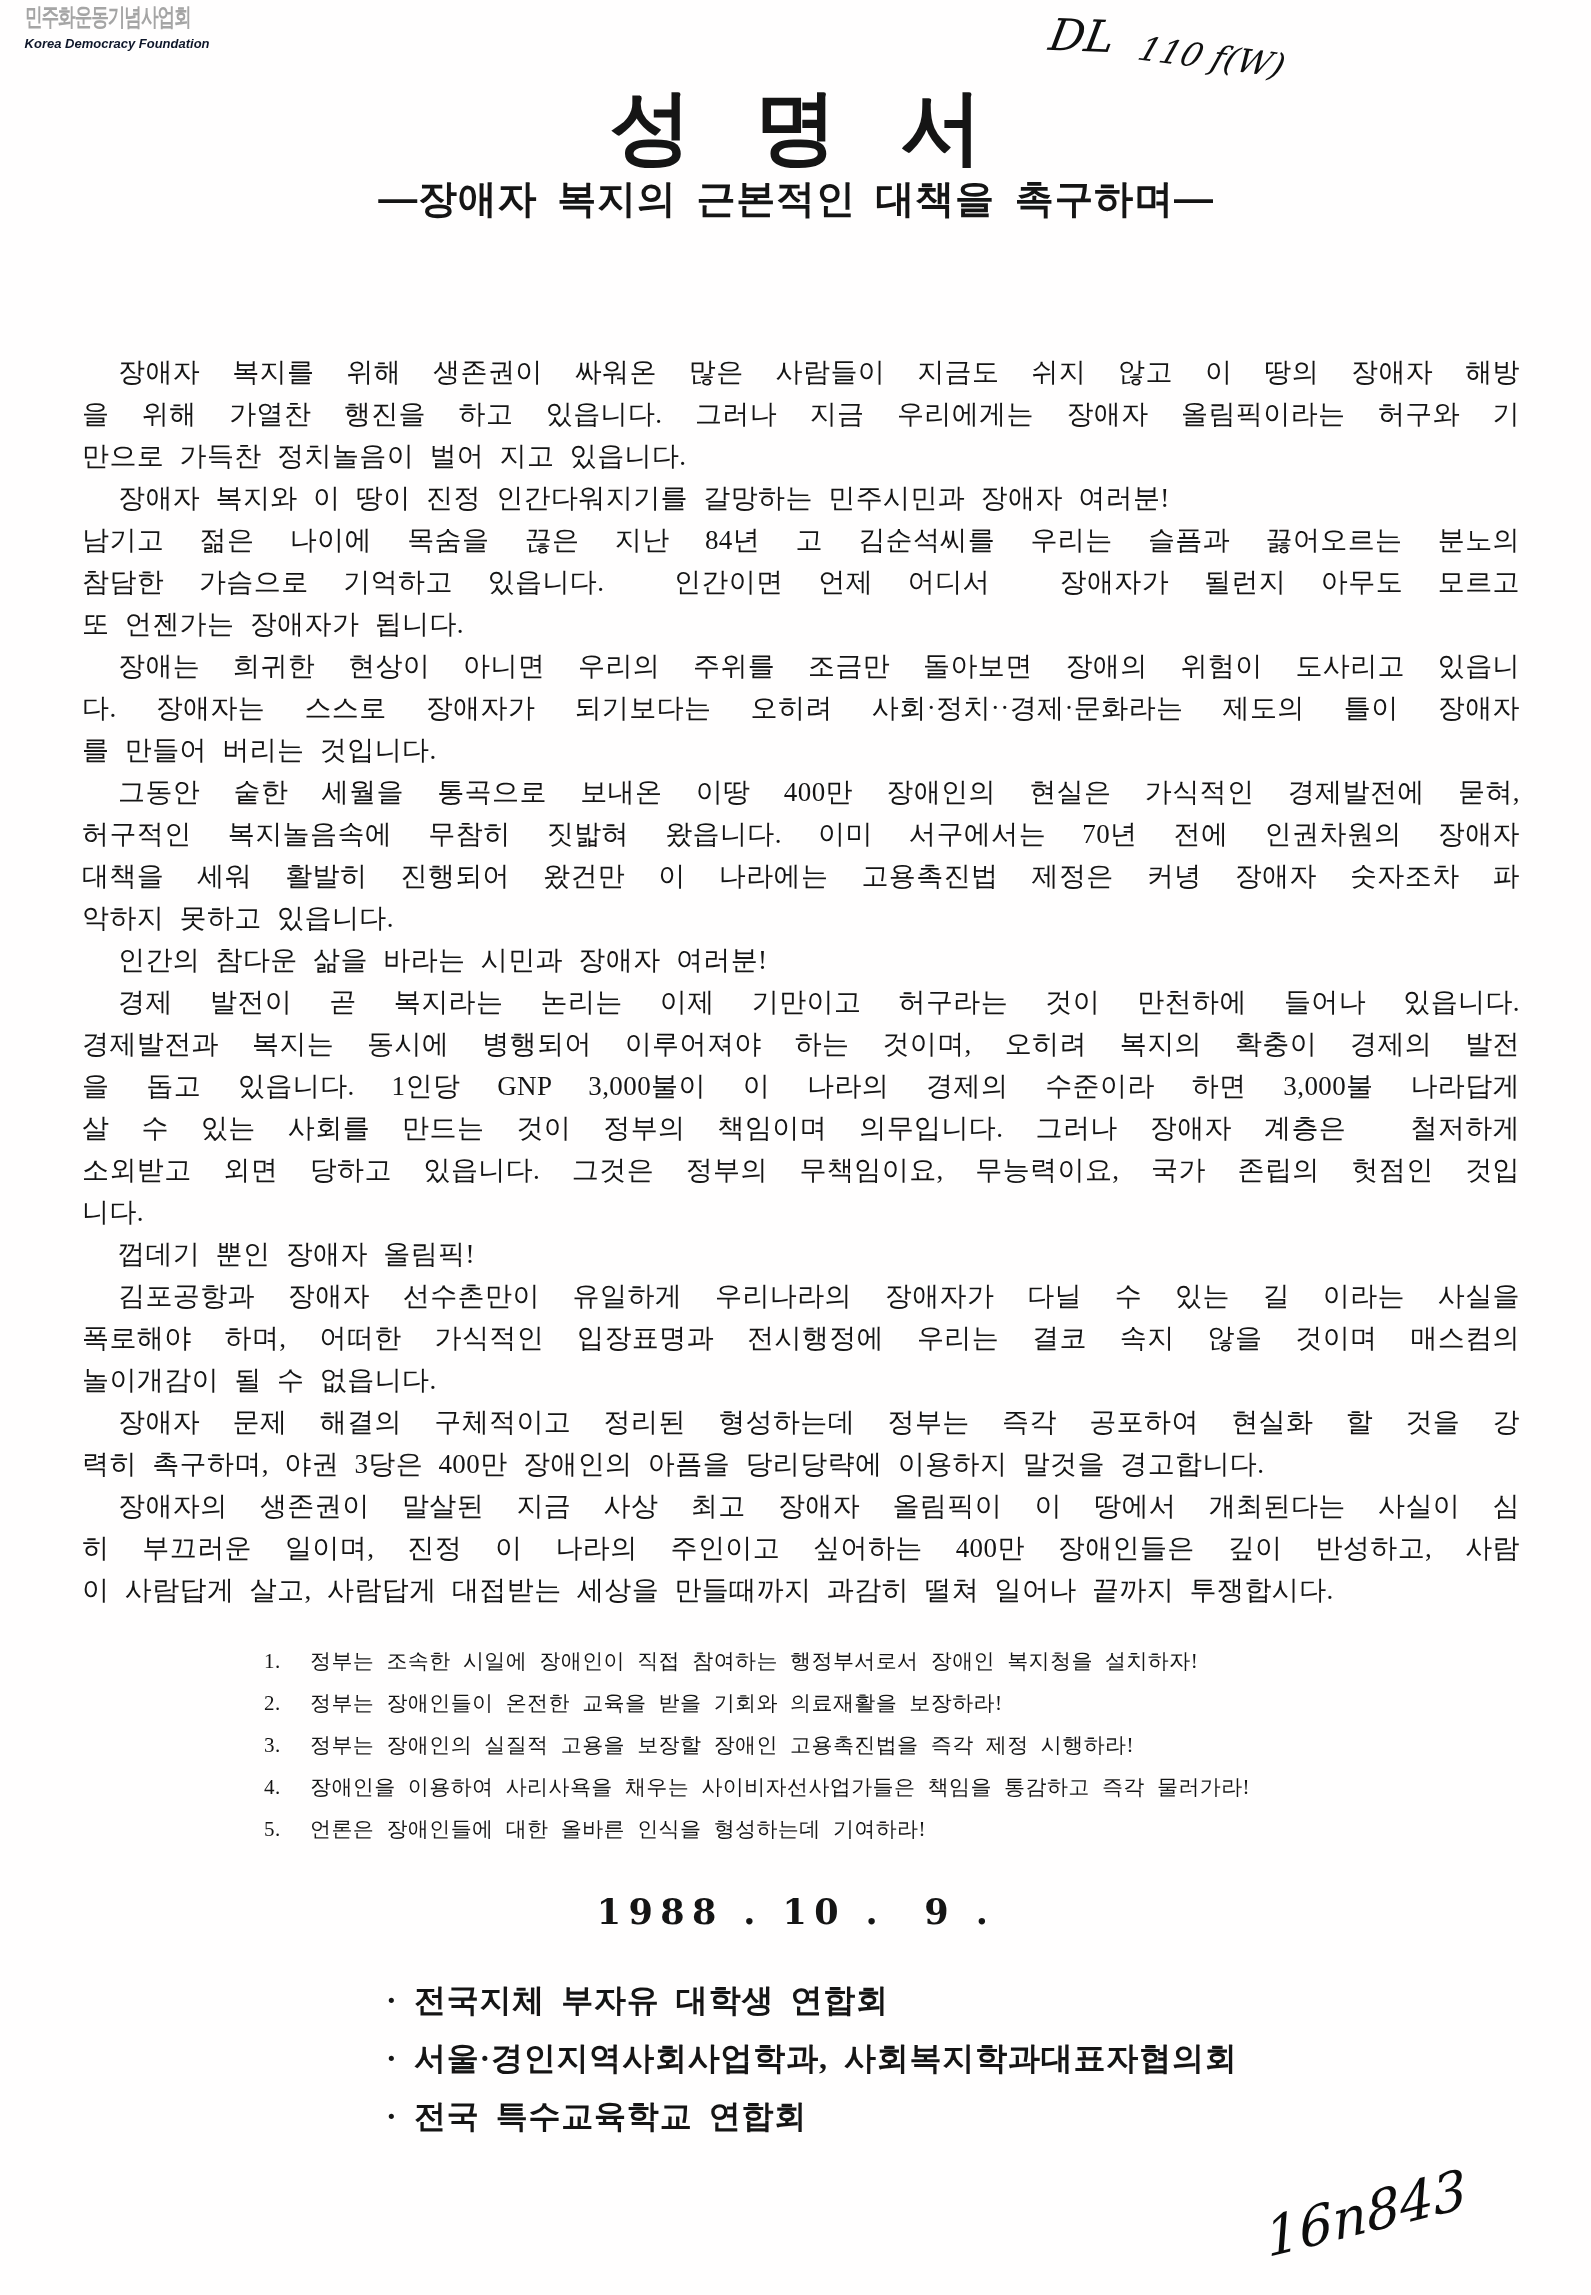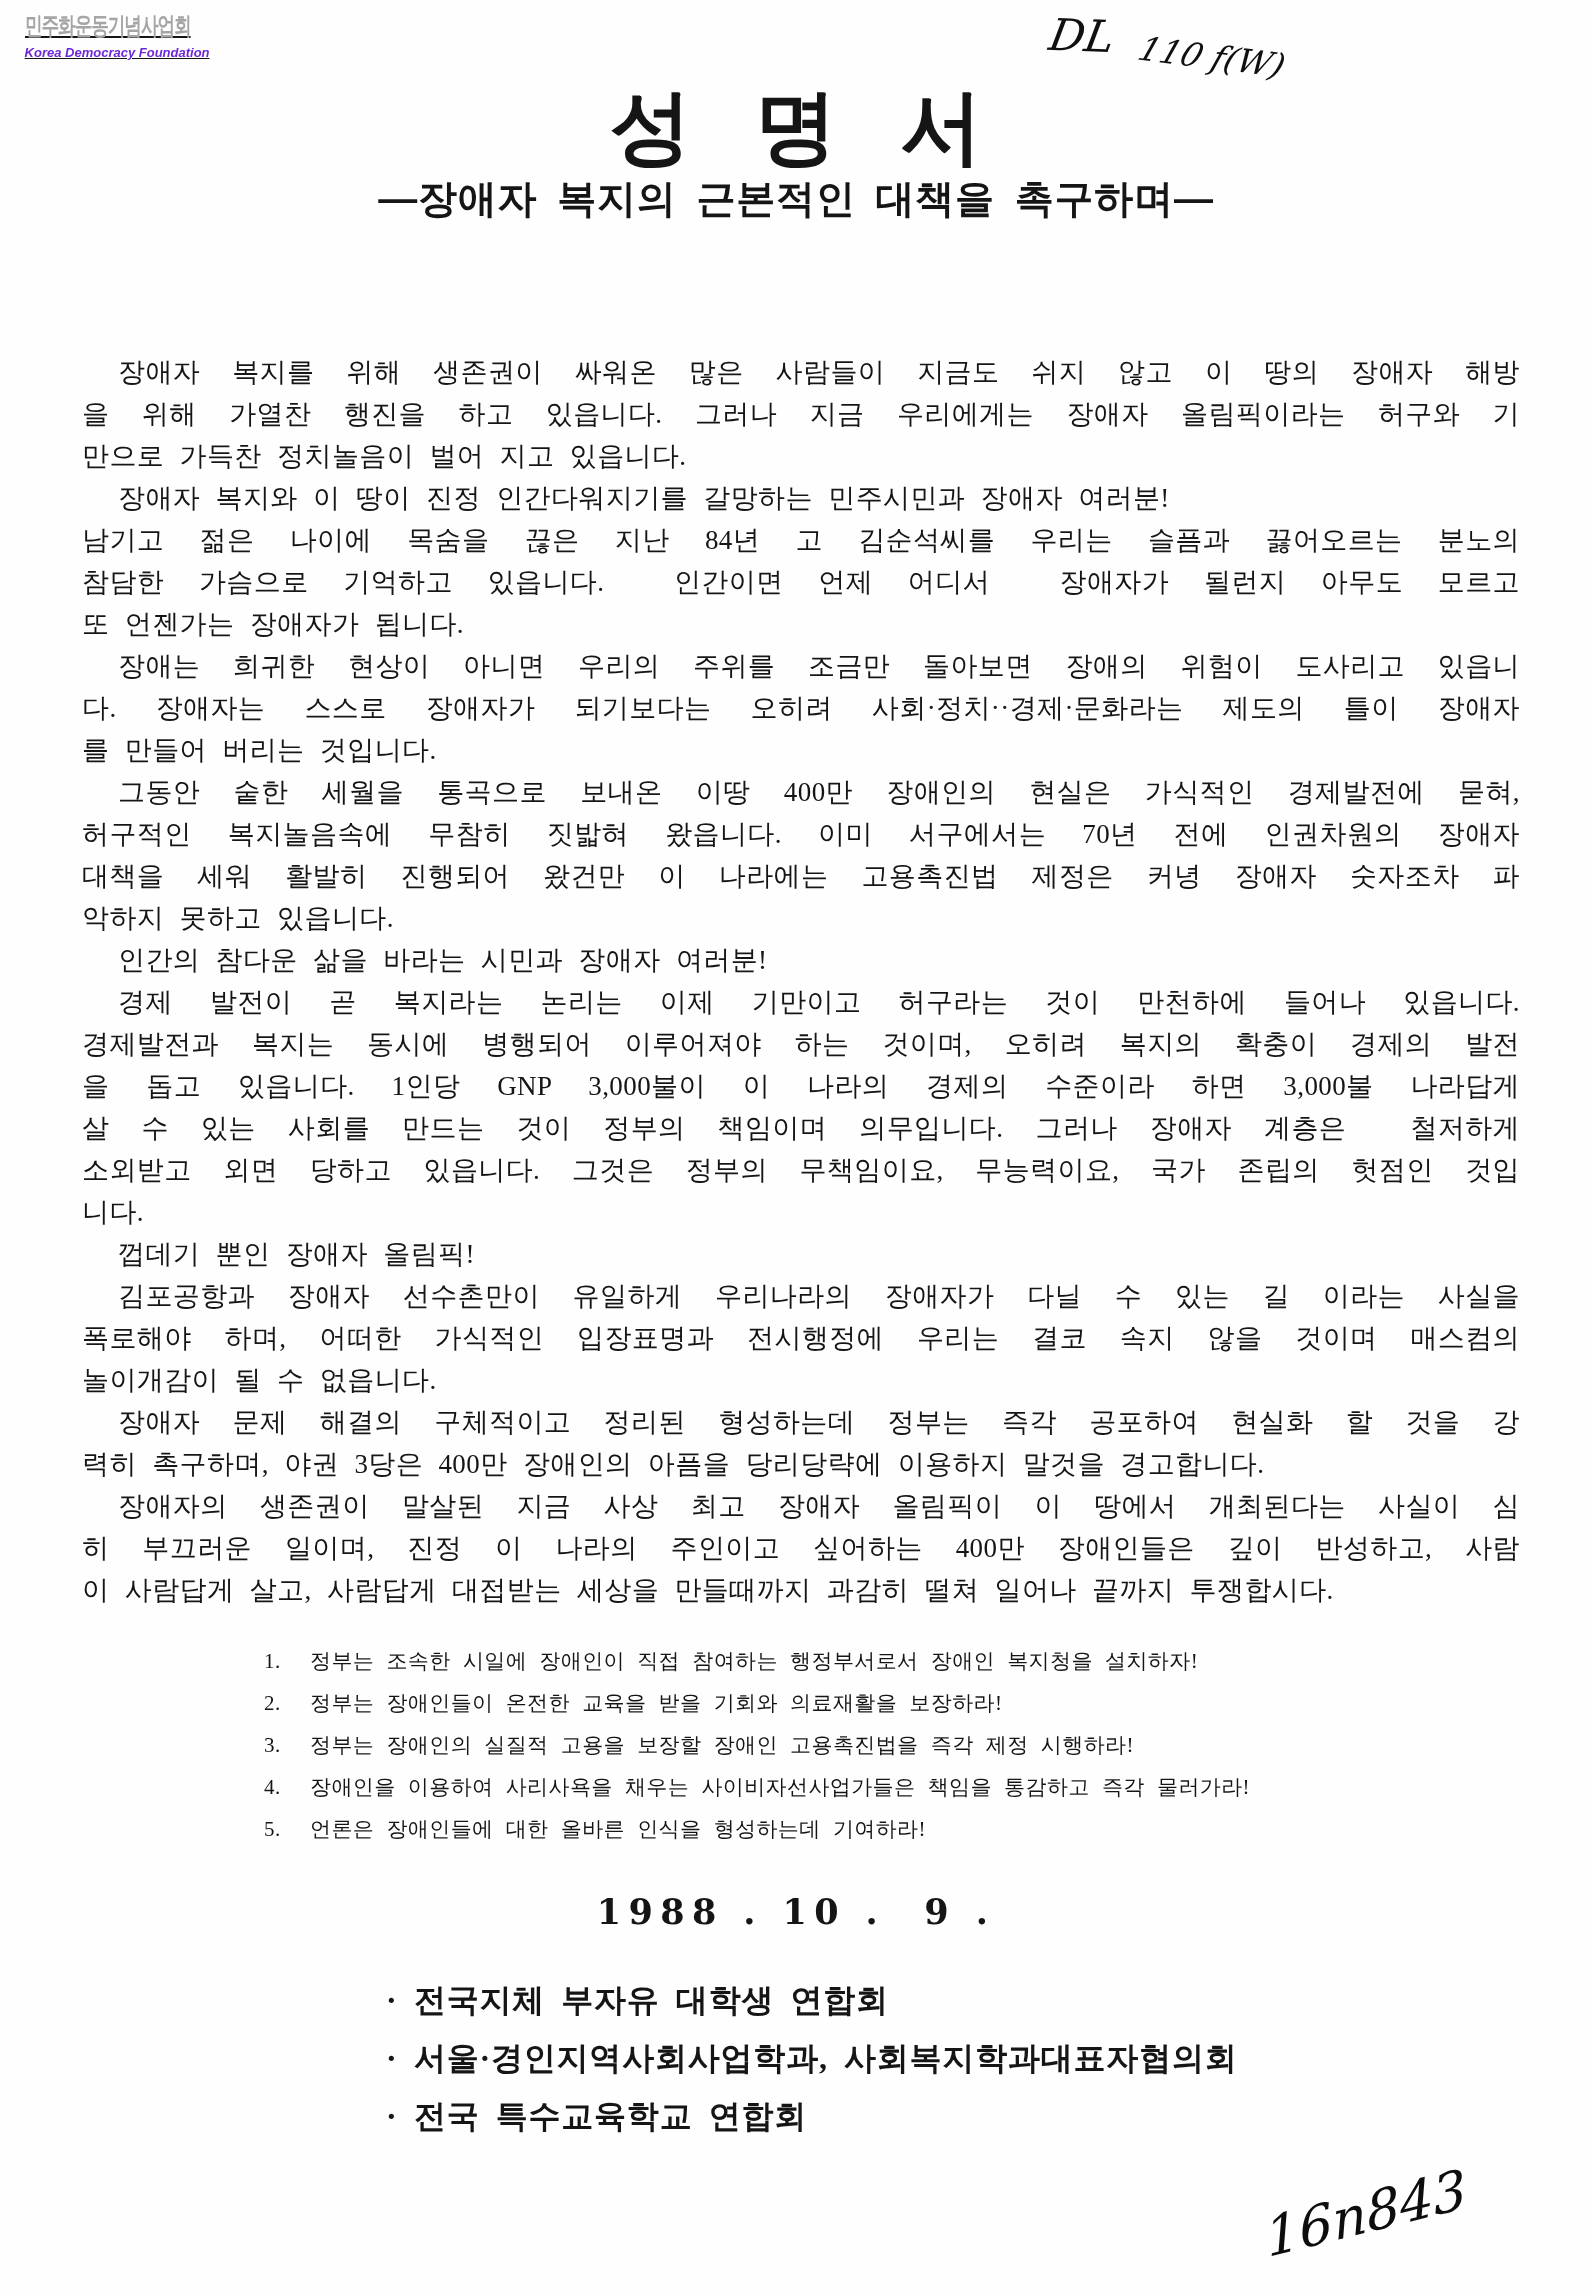--- a/index.html
+++ b/index.html
@@ -7,32 +7,32 @@
   .page {
     position:relative;
     width:1592px; height:2295px;
     background:#fffefe;
     color:#151515;
     font-family:"Liberation Serif","DejaVu Serif",serif;
     overflow:hidden;
   }
 
   
-  .logo { position:absolute; left:24.6px; top:9px;text-decoration:underline; }
+  .logo { position:absolute; left:24.6px; top:0; }
   .logo-kr {
     font-size:24.6px; font-weight:bold; color:#a5a5a5;
     letter-spacing:-1.6px;
     transform:scaleX(0.72); transform-origin:left center;
     font-family:"DejaVu Serif",serif;
     white-space:nowrap;
   }
   .logo-en {
     margin-top:2.5px;
     font-size:13px; font-weight:bold; font-style:italic;
-    color:#6d28d9;
+    color:#0f172a;
     font-family:"Liberation Sans","DejaVu Sans",sans-serif;
     white-space:nowrap;
   }
 
   
   .hw-top {
     position:absolute; left:1050px; top:13px;
     font-style:italic; font-family:"DejaVu Serif",serif;
     color:#101010; white-space:nowrap;
     transform:rotate(2deg);

